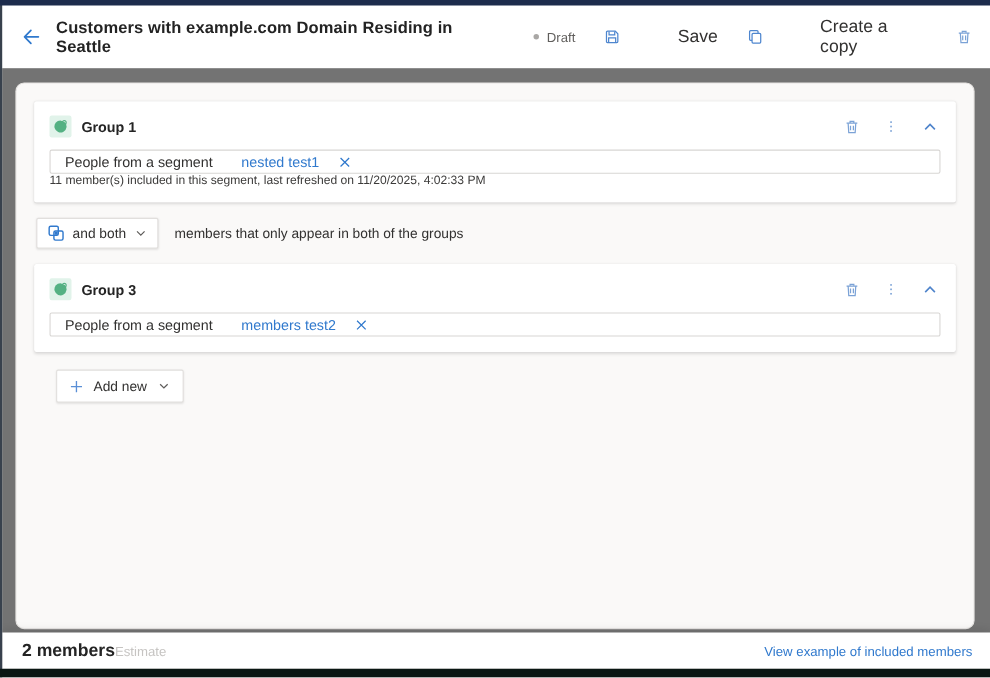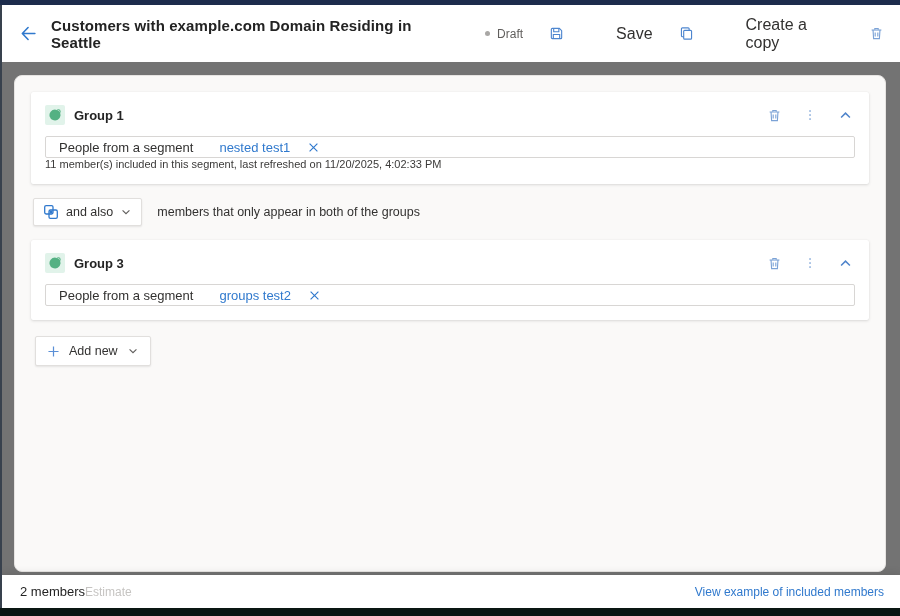--- a/index.html
+++ b/index.html
@@ -69,33 +69,33 @@
   .operator-dropdown {
     display:flex; align-items:center; gap:7px; background:#fff;
     border:1px solid #e1dfdd; border-radius:2px; box-shadow:0 1px 2px rgba(0,0,0,0.09);
     padding:5px 9px; cursor:pointer;
   }
   .operator-label { font-size:12.5px; color:#323130; }
   .operator-desc { margin-left:15px; font-size:12.5px; color:#323130; }
 
   
   .add-new-btn {
-    display:inline-flex; align-items:center; gap:9px; margin-top:16px; margin-left:4px;
+    display:inline-flex; align-items:center; gap:9px; margin-top:16px; margin-left:20px;
     background:#fff; border:1px solid #e1dfdd; border-radius:2px;
     box-shadow:0 1px 2px rgba(0,0,0,0.09); padding:7px 11px; cursor:pointer;text-align:right;
   }
   .add-new-label { font-size:12.5px; color:#323130; }
 
   
   .footer {
     position:absolute; left:0; right:0; bottom:0; height:33px; background:#ffffff;
     box-shadow:0 -3px 7px rgba(0,0,0,0.08);
     display:flex; align-items:center; padding:0 16px 0 18px;
   }
-  .members-count { font-size:13px; font-weight:400; color:#242424; }
+  .members-count { font-size:16px; font-weight:700; color:#242424; }
   .estimate-label { font-size:12px; color:#c6c4c2; }
   .footer-spacer { flex:1; }
   .view-sample-link { font-size:12px; color:#3079cd; cursor:pointer; }
 
   svg { display:block; }
 </style>
 </head>
 <body>
 
 <div class="frame-top"></div>
@@ -208,21 +208,21 @@
     
     <div class="operator-row">
       <div class="operator-dropdown">
         <span>
           <svg width="16" height="16" viewBox="0 0 16 16">
             <rect x="1.7" y="1.7" width="8.3" height="8.3" rx="1.4" fill="none" stroke="#3079cd" stroke-width="1.3"></rect>
             <rect x="6" y="6" width="8.3" height="8.3" rx="1.4" fill="none" stroke="#3079cd" stroke-width="1.3"></rect>
             <rect x="6.6" y="6.6" width="2.9" height="2.9" fill="#3079cd"></rect>
           </svg>
         </span>
-        <span class="operator-label">and also</span>
+        <span class="operator-label">and both</span>
         <span>
           <svg width="12" height="12" viewBox="0 0 14 14" fill="none" stroke="#605e5c" stroke-width="1.3">
             <path d="M3 5 L7 9 L11 5"></path>
           </svg>
         </span>
       </div>
       <span class="operator-desc">members that only appear in both of the groups</span>
     </div>
 
     
@@ -260,21 +260,21 @@
             <span>
               <svg width="15" height="15" viewBox="0 0 16 16" fill="none" stroke="#4f84cb" stroke-width="1.6">
                 <path d="M3.3 10.2 L8 5.5 L12.7 10.2"></path>
               </svg>
             </span>
           </span>
         </span>
       </div>
       <div class="rule-row">
         <span class="rule-type">People from a segment</span>
-        <span class="rule-link">groups test2</span>
+        <span class="rule-link">members test2</span>
         <span class="rule-close">
           <span>
             <svg width="13" height="13" viewBox="0 0 16 16" fill="none" stroke="#3079cd" stroke-width="1.4">
               <path d="M3.2 3.2 L12.8 12.8 M12.8 3.2 L3.2 12.8"></path>
             </svg>
           </span>
         </span>
       </div>
     </div>
 

